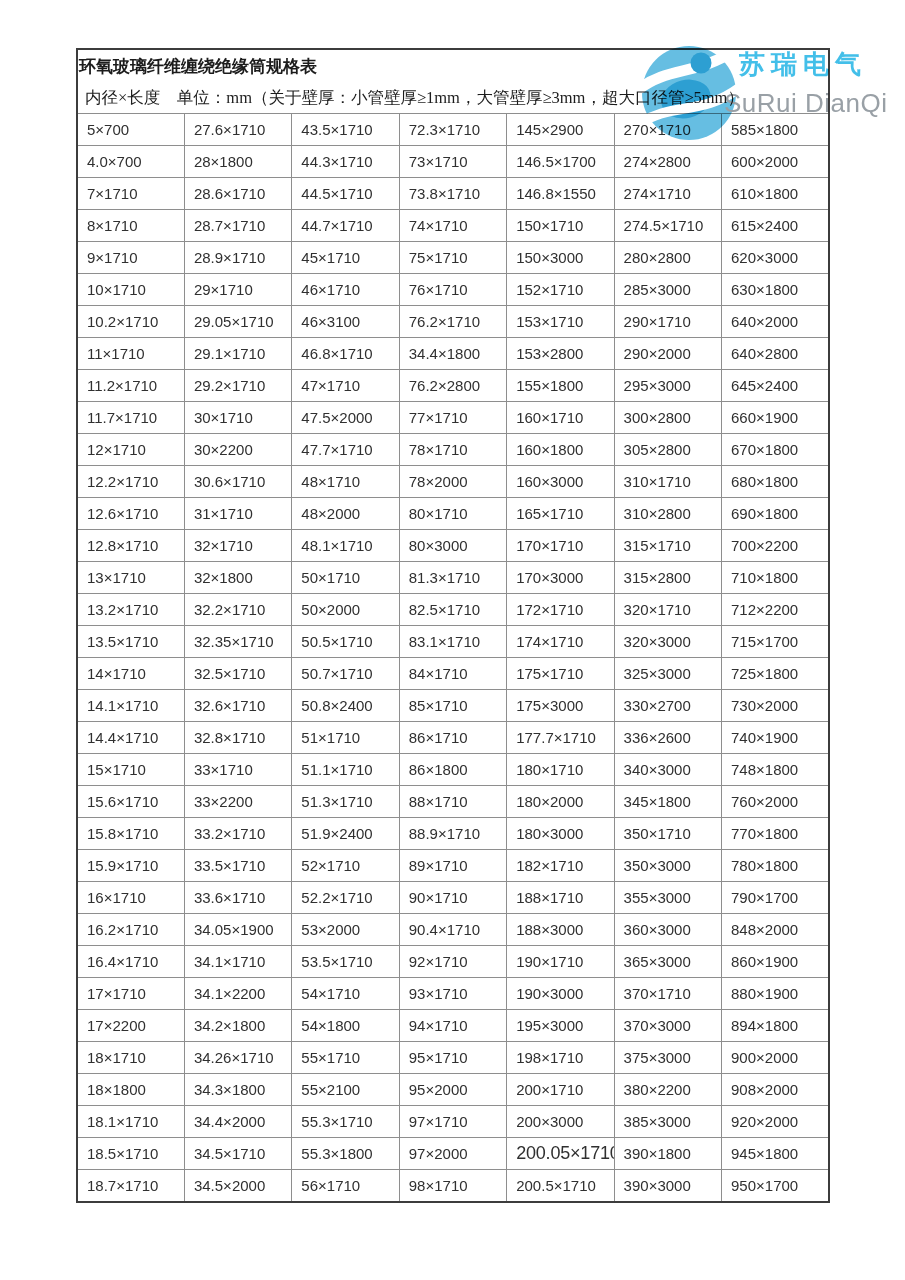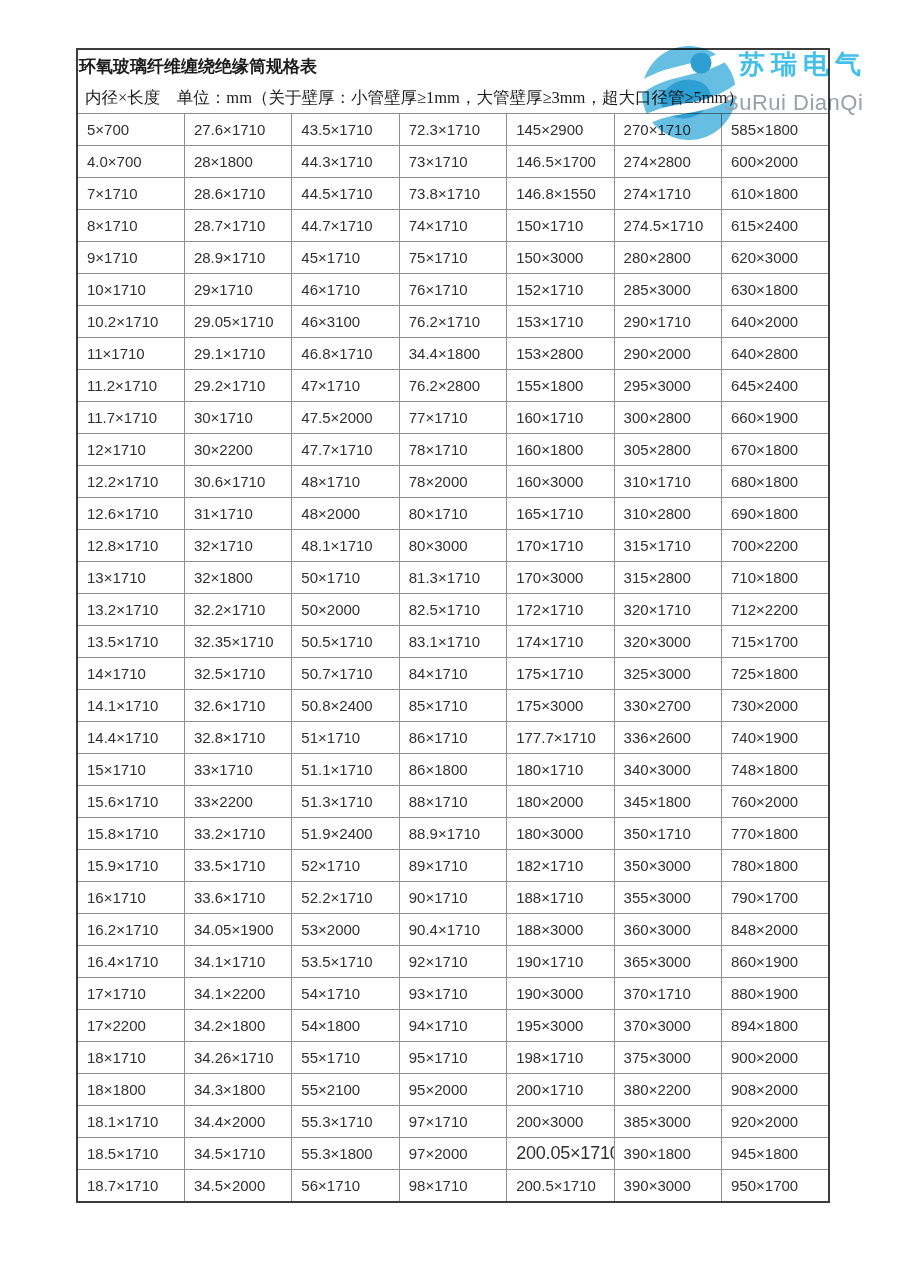--- a/index.html
+++ b/index.html
@@ -13,21 +13,21 @@
   tr.subtitle-row th{border-top:none;height:29px;text-align:left;vertical-align:middle;
       padding-left:7px;font-family:"Liberation Serif","DejaVu Serif",serif;
       font-size:16.5px;font-weight:normal;color:#1c1c1c;}
   tbody td{height:29px;vertical-align:middle;padding-left:9px;font-size:15px;color:#303030;}
   tbody td.tight{font-size:18px;letter-spacing:-0.2px;}
   .logo{position:absolute;left:634px;top:34px;width:256px;height:112px;
         mix-blend-mode:multiply;pointer-events:none;z-index:5;}
   .logo svg{position:absolute;left:5px;top:8px;}
   .logo-cn{position:absolute;left:105px;top:17px;font-size:26px;font-weight:bold;
            letter-spacing:6px;line-height:26px;white-space:nowrap;}
-  .logo-en{position:absolute;left:90px;top:57px;font-size:22px;letter-spacing:0.5px;
+  .logo-en{position:absolute;left:90px;top:57px;font-size:26px;letter-spacing:0.5px;
            line-height:24px;white-space:nowrap;font-family:"Liberation Sans",sans-serif;}
 </style>
 </head>
 <body>
 
 <div class="sheet">
 
   <table class="spec">
     <colgroup>
       <col>

